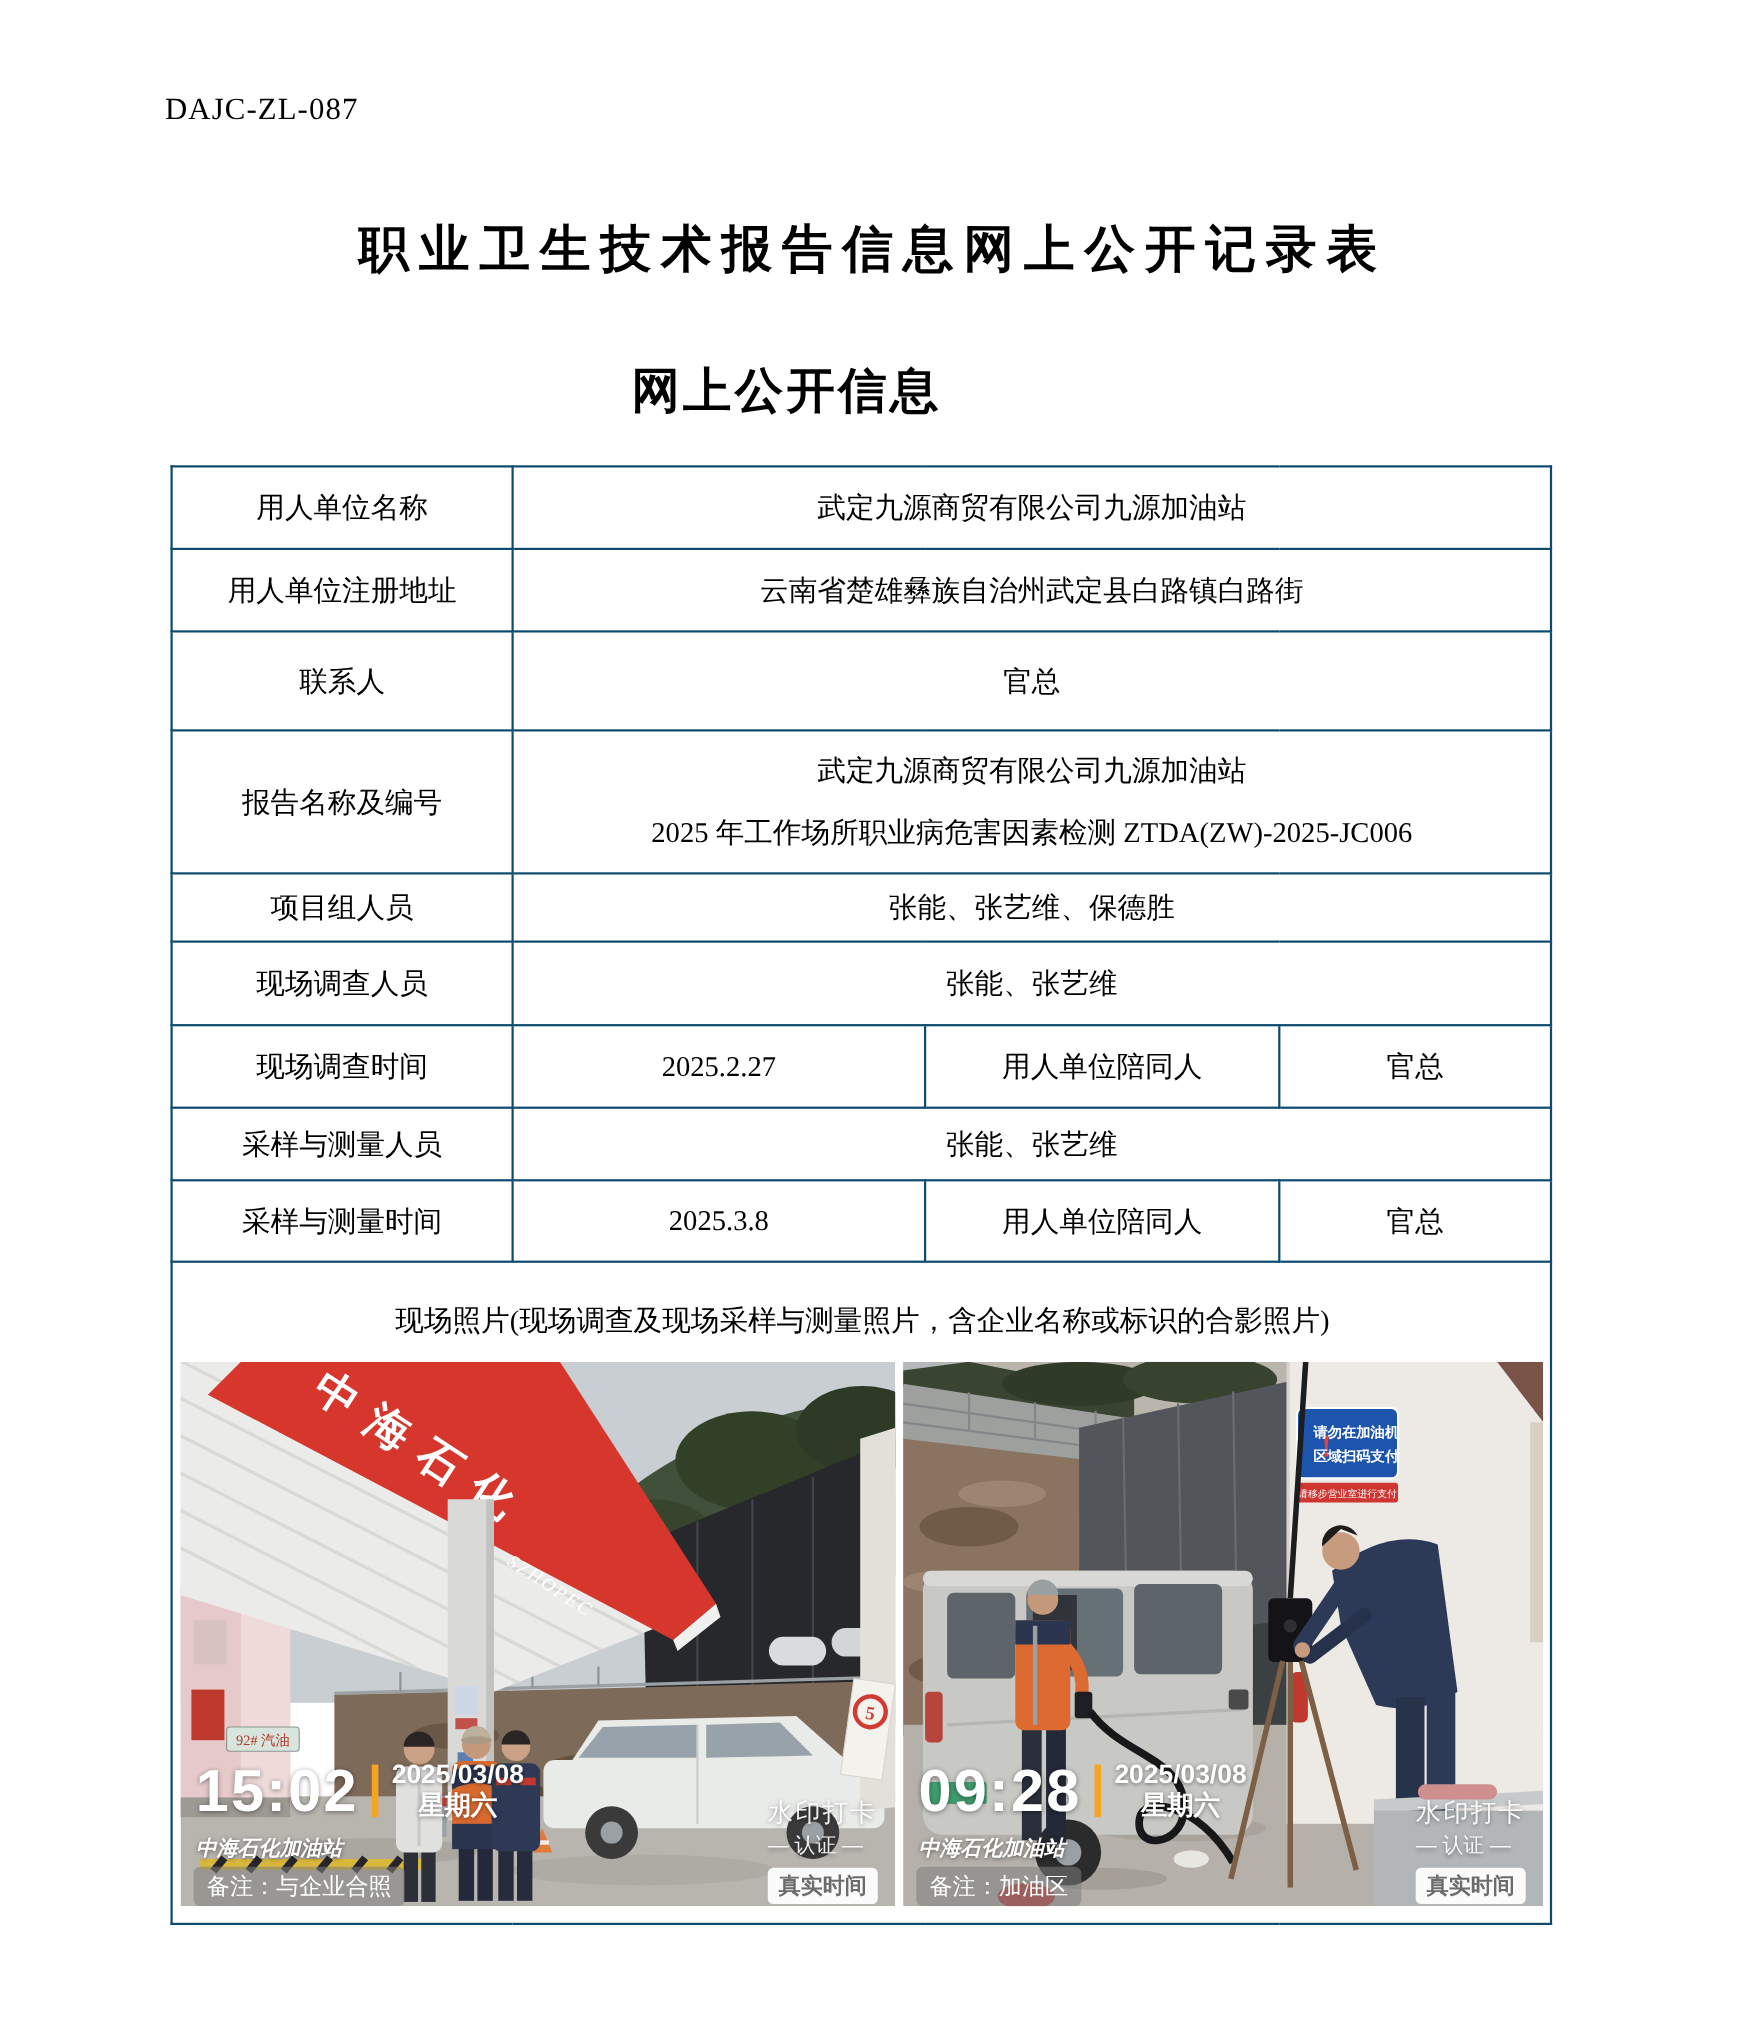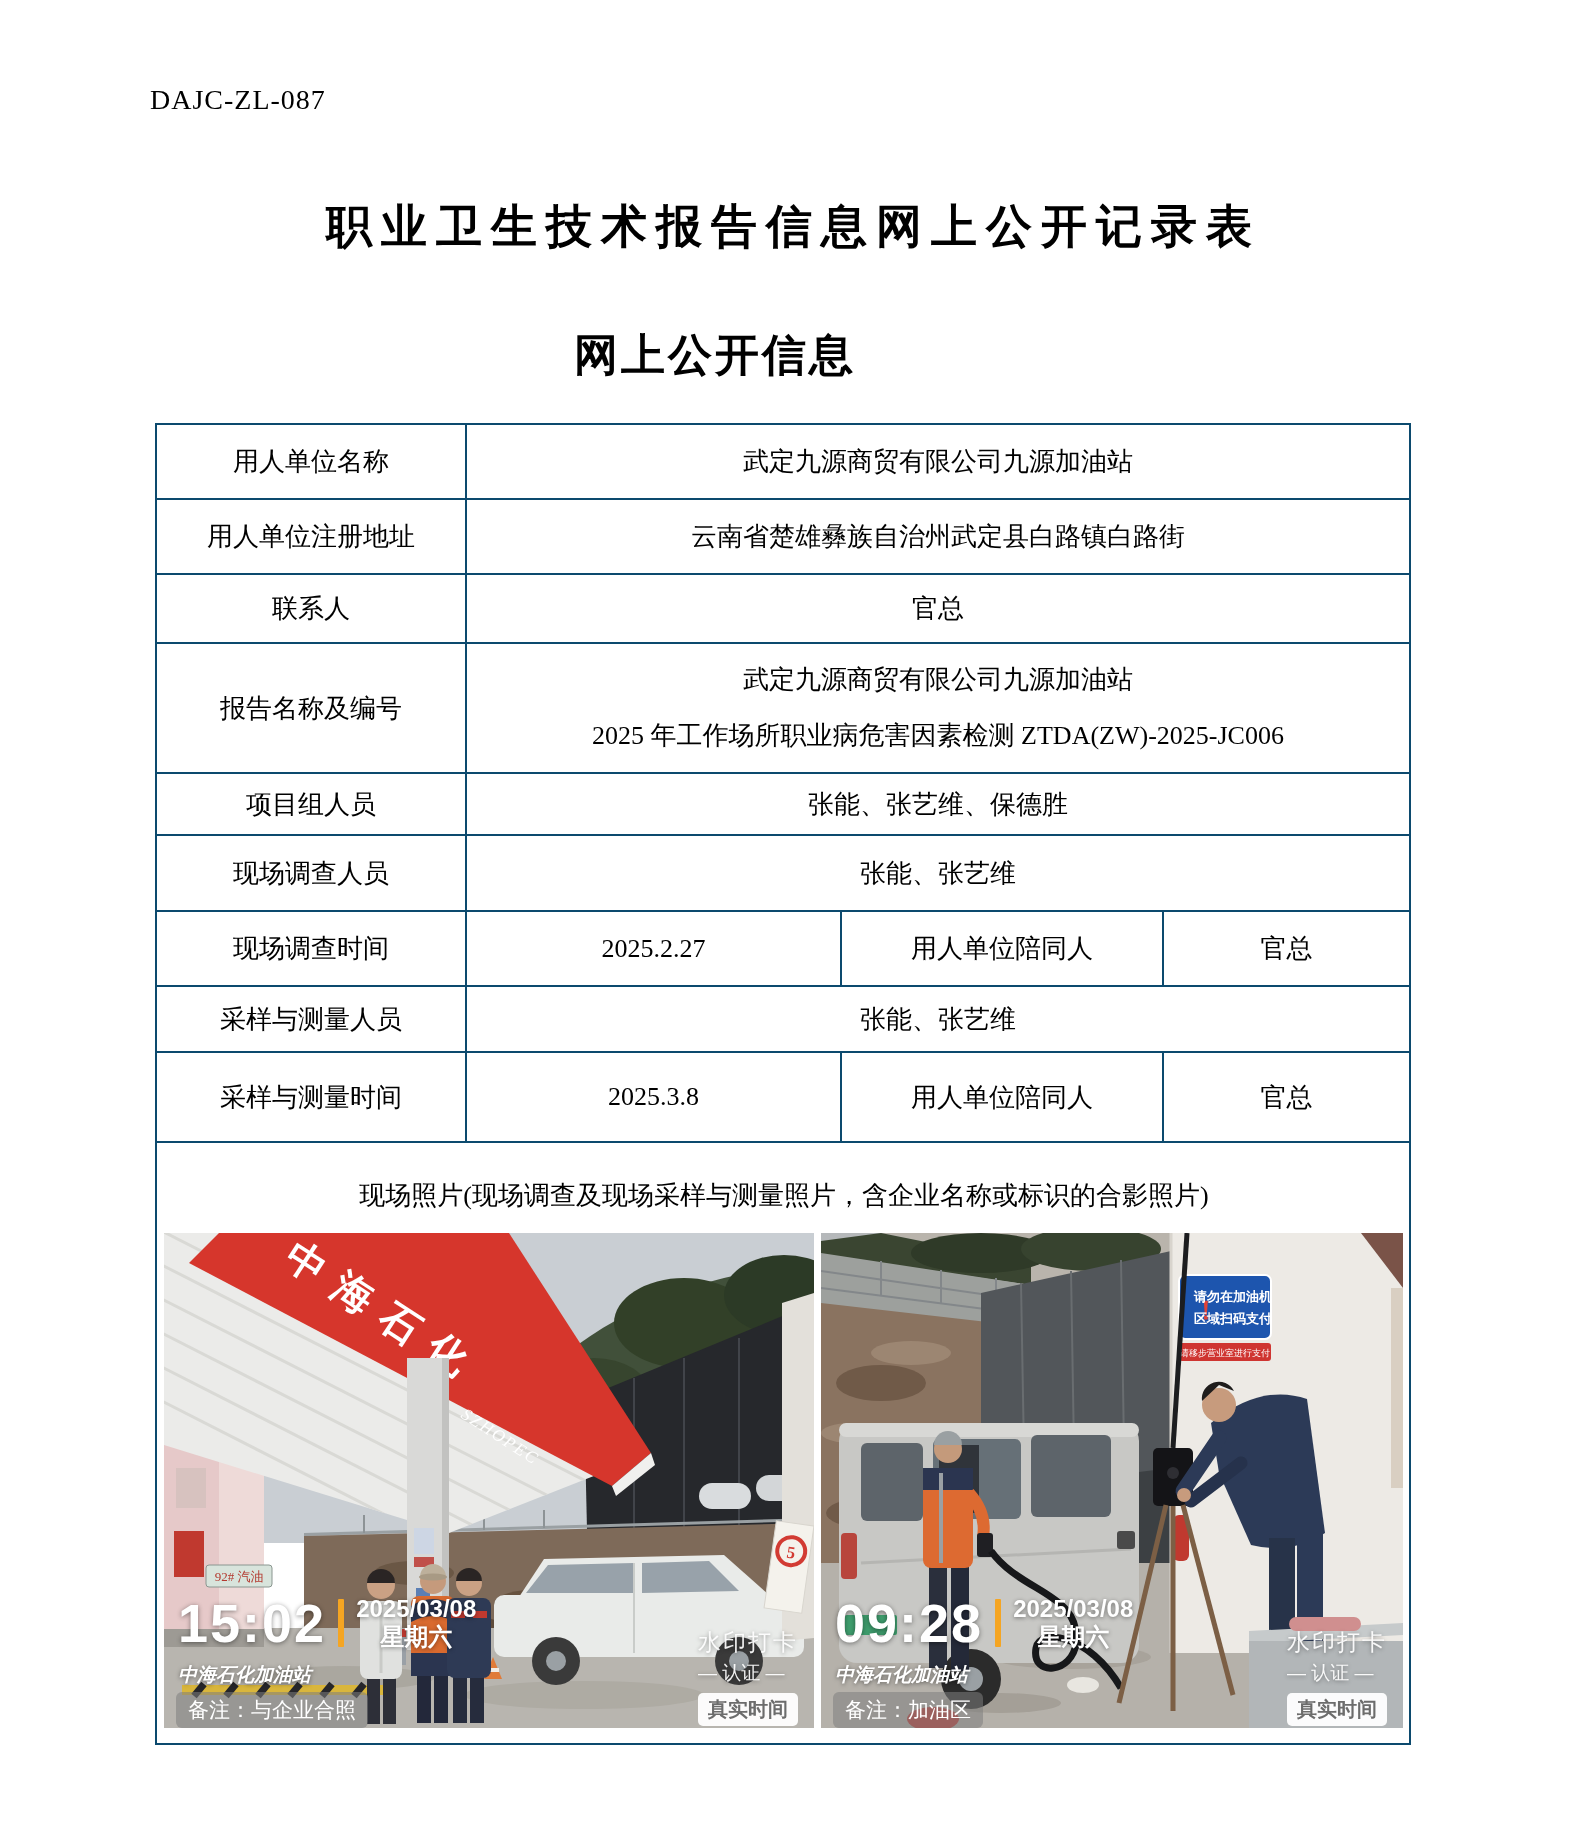--- a/index.html
+++ b/index.html
@@ -45,21 +45,21 @@
     </colgroup>
   <tbody>
       <tr style="height:75px">
     <td>用人单位名称</td>
     <td colspan="3">武定九源商贸有限公司九源加油站</td>
   </tr>
   <tr style="height:75px">
     <td>用人单位注册地址</td>
     <td colspan="3">云南省楚雄彝族自治州武定县白路镇白路街</td>
   </tr>
-  <tr style="height:69px">
+  <tr style="height:90px">
     <td>联系人</td>
     <td colspan="3">官总</td>
   </tr>
   <tr style="height:130px">
     <td>报告名称及编号</td>
     <td colspan="3">
       <div class="report-line">武定九源商贸有限公司九源加油站</div>
       <div class="report-line">2025 年工作场所职业病危害因素检测 ZTDA(ZW)-2025-JC006</div>
     </td>
   </tr>
@@ -74,21 +74,21 @@
   <tr style="height:75px">
     <td>现场调查时间</td>
     <td>2025.2.27</td>
     <td>用人单位陪同人</td>
     <td>官总</td>
   </tr>
   <tr style="height:66px">
     <td>采样与测量人员</td>
     <td colspan="3">张能、张艺维</td>
   </tr>
-  <tr style="height:90px">
+  <tr style="height:74px">
     <td>采样与测量时间</td>
     <td>2025.3.8</td>
     <td>用人单位陪同人</td>
     <td>官总</td>
   </tr>
   <tr style="height:602px">
     <td colspan="4" class="photo-cell">
       <div class="caption">现场照片(现场调查及现场采样与测量照片，含企业名称或标识的合影照片)</div>
       <div class="photos">
 

